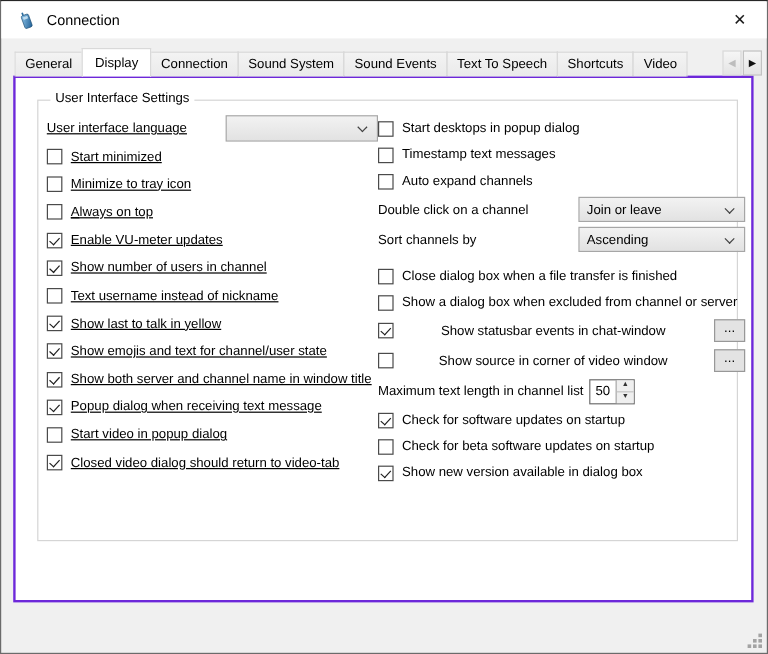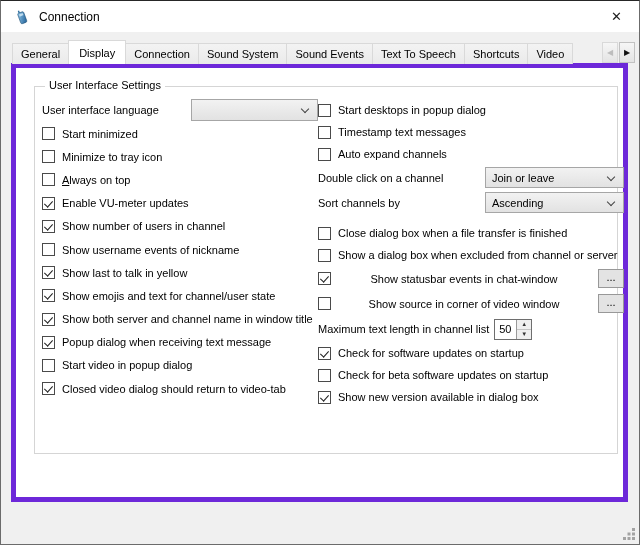--- a/index.html
+++ b/index.html
@@ -24,28 +24,28 @@
   .tab:first-child{margin-left:0;align-items:center;}
   .tab.active{height:24px;background:#fff;padding:0 10px;position:relative;z-index:4;}
   .tab-scroll{position:absolute;top:41px;left:601px;height:21px;display:flex;z-index:5;}
   .tsbtn{width:16px;height:21px;display:flex;align-items:center;justify-content:center;
          background:linear-gradient(#f6f6f6,#e4e4e4);border:1px solid #c2c2c2;font-size:8px;}
   .tsbtn.disabled{color:#bdbdbd;border-color:#d9d9d9;}
   .tsbtn.enabled{color:#111;margin-left:1px;}
 
   
   .page{position:absolute;left:10px;top:62px;width:617px;height:439px;background:#fff;
-        border:5px solid #6d28d9;z-index:2;}
+        border:2px solid #6d28d9;z-index:2;}
   .groupbox{position:absolute;left:18px;top:18px;width:584px;height:368px;
             border:1px solid #d5d5d5;}
   .group-title{position:absolute;left:10px;top:-8px;background:#fff;padding:0 4px;
                font-size:11px;color:#000;}
 
   
-  .col-left{position:absolute;left:26px;top:30px;width:276px;}
+  .col-left{position:absolute;left:26px;top:30px;width:276px;text-decoration:underline;}
   .col-right{position:absolute;left:302px;top:31px;width:306px;}
   .row{display:flex;align-items:center;}
   .h22{height:22px;} .h24{height:24px;} .h25{height:25px;justify-content:space-between;} .h26{height:26px;}
   .cbrow{height:23.2px;}
   .sp7{height:7px;}
   .lbl{font-size:11px;color:#000;white-space:nowrap;}
   .mn{display:inline-block;}
   .mn::first-letter{text-decoration:underline;}
 
   
@@ -173,21 +173,21 @@
       <div class="row cbrow">
         <span class="cb checked"></span>
         <span class="lbl">Enable VU-meter updates</span>
       </div>
       <div class="row cbrow">
         <span class="cb checked"></span>
         <span class="lbl">Show number of users in channel</span>
       </div>
       <div class="row cbrow">
         <span class="cb"></span>
-        <span class="lbl">Show username events of nickname</span>
+        <span class="lbl">Text username instead of nickname</span>
       </div>
       <div class="row cbrow">
         <span class="cb checked"></span>
         <span class="lbl">Show last to talk in yellow</span>
       </div>
       <div class="row cbrow">
         <span class="cb checked"></span>
         <span class="lbl">Show emojis and text for channel/user state</span>
       </div>
       <div class="row cbrow">

